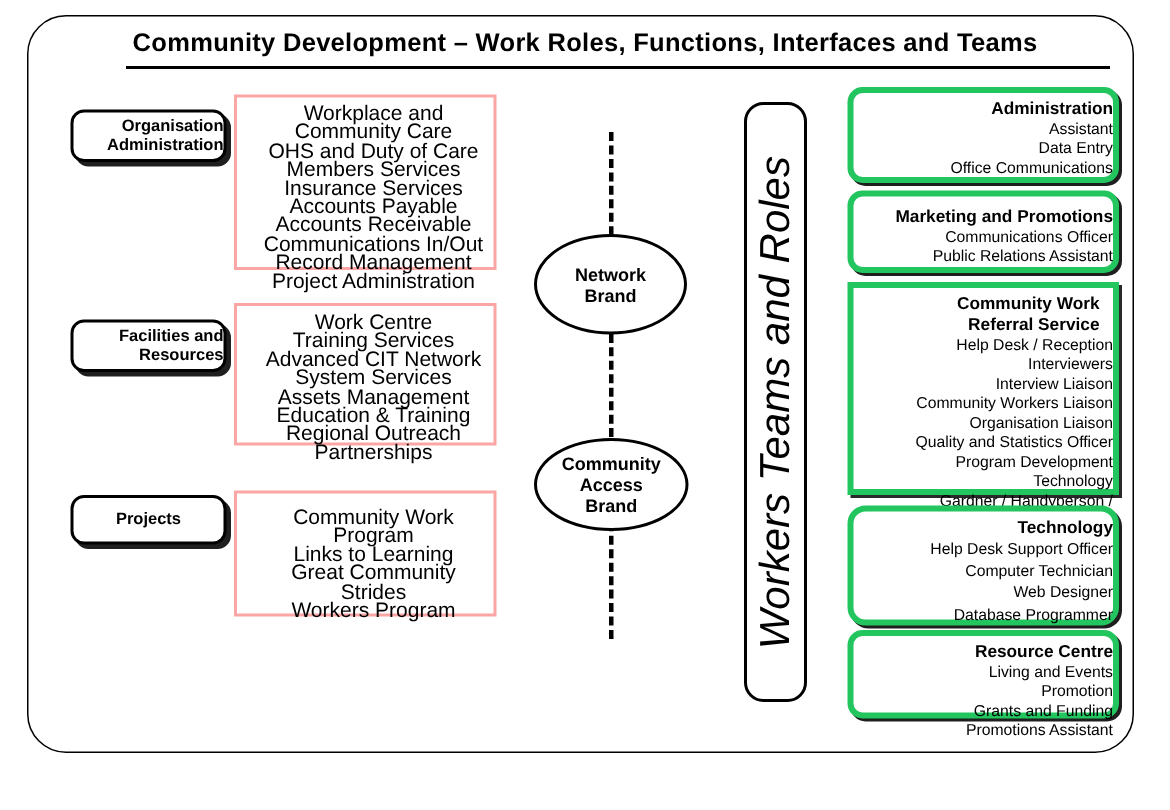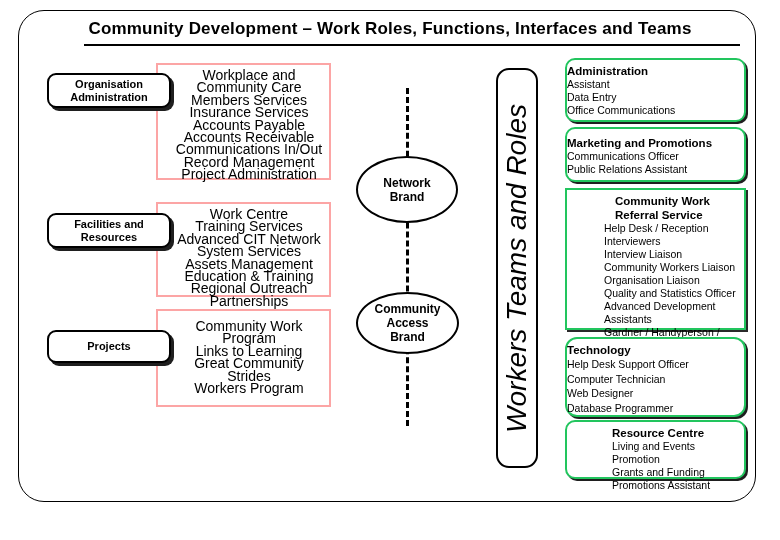--- a/index.html
+++ b/index.html
@@ -8,55 +8,55 @@
   .abs { position:absolute; }
 
   .frame { left:18px; top:10px; width:738px; height:492px;
            border:1.5px solid #000; border-radius:26px; background:transparent; }
 
   .title { left:0; top:19px; width:780px; text-align:center;
            font-size:17px; font-weight:bold; letter-spacing:0.2px; }
   .title-rule { left:84px; top:44px; width:656px; height:2px; background:#000; }
 
   
-  .lbl { left:47px; width:124px; background:#fff; border:2px solid #000;
+  .lbl { left:47px; width:104px; background:#fff; border:2px solid #000;
          border-radius:9px; box-shadow:3px 3px 0 #1f1f1f;
          display:flex; align-items:center; justify-content:center;
-         text-align:center; font-weight:bold; font-size:11px; line-height:13px; z-index:3; }
+         text-align:right; font-weight:bold; font-size:11px; line-height:13px; z-index:3; }
   .lbl0 { top:73px;  height:35px; }
   .lbl1 { top:213px; height:35px; }
   .lbl2 { top:330px; height:33px; }
 
   
   .fnlist { left:156px; width:175px; background:#fff; border:2px solid #fca5a5;
             font-size:14px; line-height:12.4px; padding:4px 2px 0 13px; z-index:2;text-align:center; }
   .fn0 { top:63px;  height:117px; }
   .fn1 { top:202px; height:95px; }
-  .fn2 { top:309px; height:98px; padding-top:9px; }
+  .fn2 { top:327px; height:84px; padding-top:9px; }
 
   .dash { left:406px; top:88px; height:338px; width:0;
           border-left:3px dashed #000; z-index:1; }
 
   .ellipse { background:#fff; border:2px solid #000; border-radius:50%;
              display:flex; align-items:center; justify-content:center;
              text-align:center; font-weight:bold; font-size:12px; line-height:14px; z-index:2; }
   .e0 { left:356px; top:156px; width:102px; height:67px; }
   .e1 { left:356px; top:292px; width:103px; height:62px; }
   .e0 span { max-width:62px; }
   .e1 span { max-width:72px; }
 
   .vbox { left:496px; top:68px; width:42px; height:400px;
           border:2px solid #000; border-radius:13px; background:#fff;
           display:flex; align-items:center; justify-content:center; }
   .vtext { writing-mode:vertical-rl; transform:rotate(180deg);
            font-style:italic; font-size:28px; white-space:nowrap; }
 
   
-  .team { left:565px; width:181px; background:#fff; border:2px solid #22c55e;
-          box-shadow:2px 2px 0 #1f1f1f; text-align:left; padding-top:4px; }
+  .team { left:565px; width:181px; background:#fff; border:4px solid #22c55e;
+          box-shadow:2px 2px 0 #1f1f1f; text-align:right; padding-top:4px; }
   .team-title { font-weight:bold; font-size:11.5px; line-height:14px; }
   .team-roles div { font-size:10.5px; line-height:13px; }
   .t0 { top:58px;  height:64px;  border-radius:10px; }
   .t1 { top:127px; height:55px;  border-radius:10px; padding-top:7px; }
   .t2 { top:188px; height:142px; border-radius:0;   box-shadow:2px 2px 0 #2a2a2a;padding-left:37px; }
   .t2 .team-title { max-width:118px; margin:0 auto; }
   .t3 { top:337px; height:80px;  border-radius:12px; }
   .t3 .team-roles div { line-height:14.5px; }
   .t4 { top:420px; height:59px;  border-radius:10px;padding-left:45px; }
 </style>
@@ -75,20 +75,21 @@
   </div>
   <div class="abs lbl lbl1">
     <span>Facilities and Resources</span>
   </div>
   <div class="abs lbl lbl2">
     <span>Projects</span>
   </div>
 
   <div class="abs fnlist fn0">
       <div>Workplace and Community Care</div>
+      <div>OHS and Duty of Care</div>
       <div>Members Services</div>
       <div>Insurance Services</div>
       <div>Accounts Payable</div>
       <div>Accounts Receivable</div>
       <div>Communications In/Out</div>
       <div>Record Management</div>
       <div>Project Administration</div>
     </div>
   <div class="abs fnlist fn1">
       <div>Work Centre</div>
@@ -135,21 +136,21 @@
   </div>
   <div class="abs team t2">
     <div class="team-title">Community Work Referral Service</div>
     <div class="team-roles">
         <div>Help Desk / Reception</div>
         <div>Interviewers</div>
         <div>Interview Liaison</div>
         <div>Community Workers Liaison</div>
         <div>Organisation Liaison</div>
         <div>Quality and Statistics Officer</div>
-        <div>Advanced Development Assistants</div>
+        <div>Program Development Technology</div>
         <div>Gardner / Handyperson / Cleaner</div>
       </div>
   </div>
   <div class="abs team t3">
     <div class="team-title">Technology</div>
     <div class="team-roles">
         <div>Help Desk Support Officer</div>
         <div>Computer Technician</div>
         <div>Web Designer</div>
         <div>Database Programmer</div>

